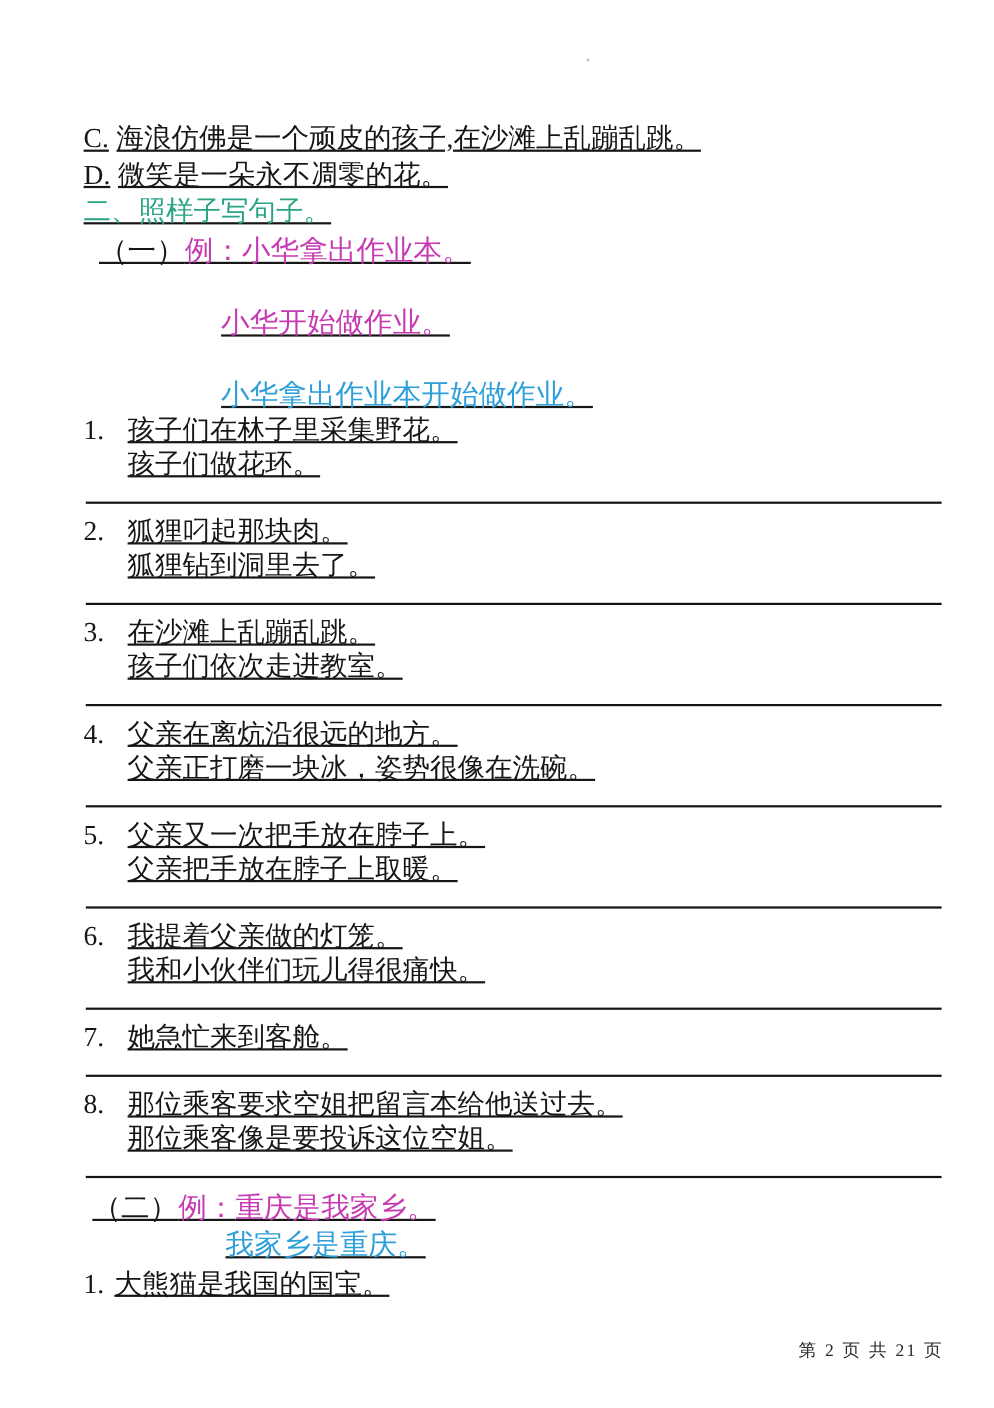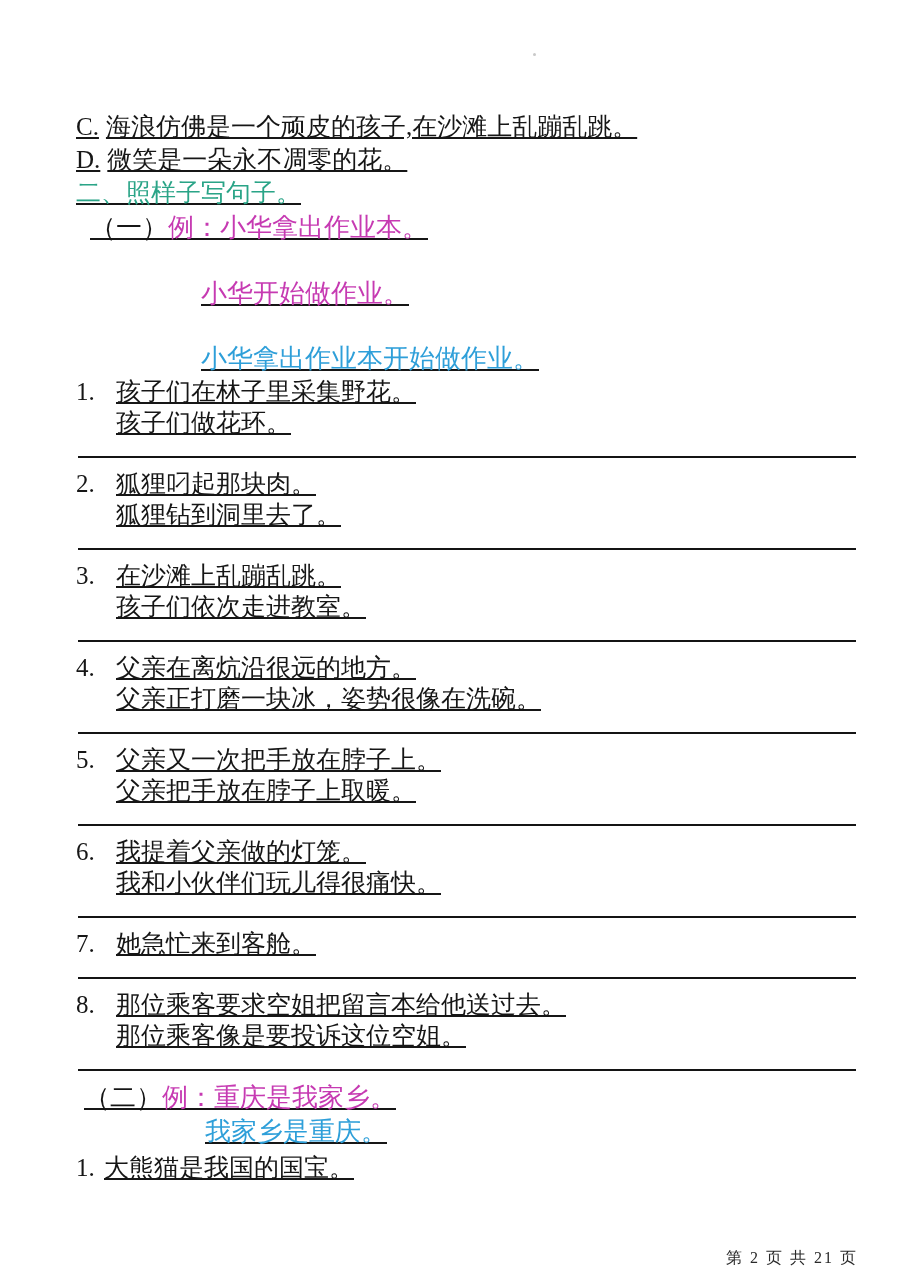--- a/index.html
+++ b/index.html
@@ -38,21 +38,21 @@
   .answer-line {
     height: 0; width: 778px;
     border-bottom: 2px solid #141414;
     margin: 18px 0 10px 2px;
   }
 
   .final-row { line-height: 34px; margin-top: 3px; white-space: nowrap; }
   .final-num { display: inline-block; width: 28px; }
 
   .footer {
-    position: absolute; top: 1248px; right: 46px;
+    position: absolute; top: 1218px; right: 46px;
     font-size: 16px; letter-spacing: 2px; color: #2a2a2a;
     white-space: nowrap;
   }
   .faint-dot {
     position: absolute; left: 533px; top: 53px;
     width: 3px; height: 3px; background: #c9c9c9; border-radius: 50%;
   }
 </style>
 </head>
 <body>

